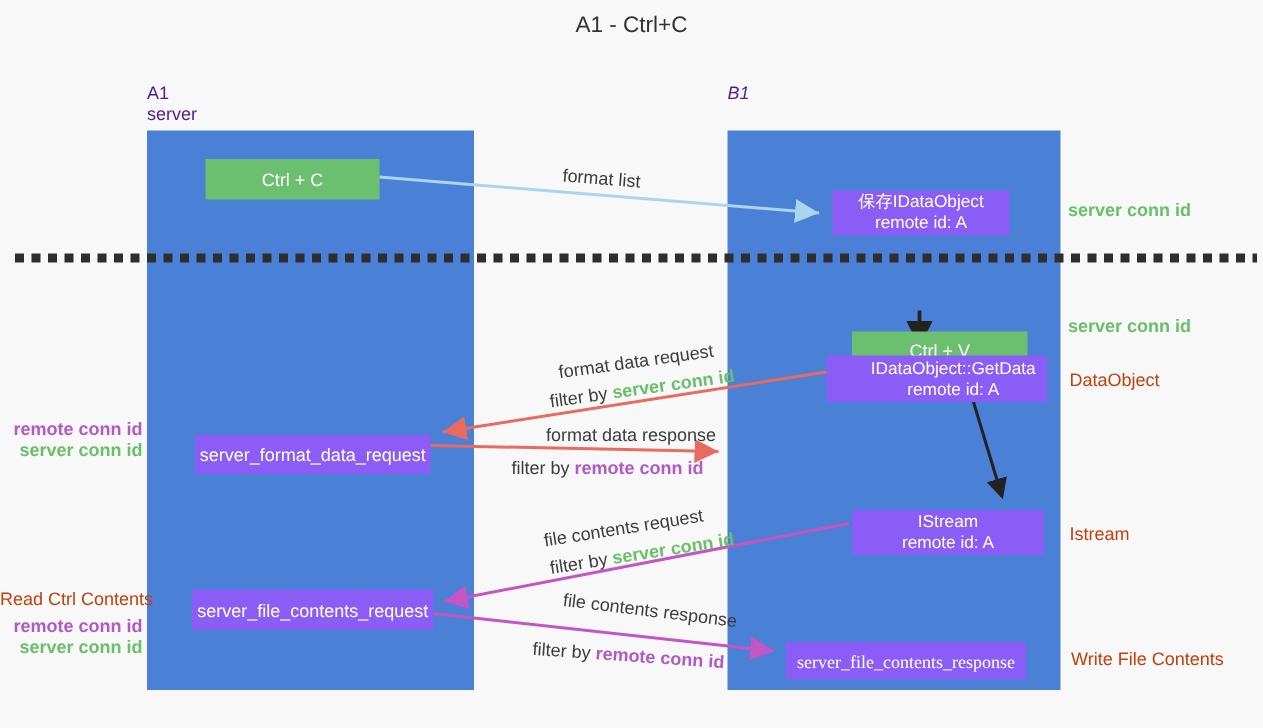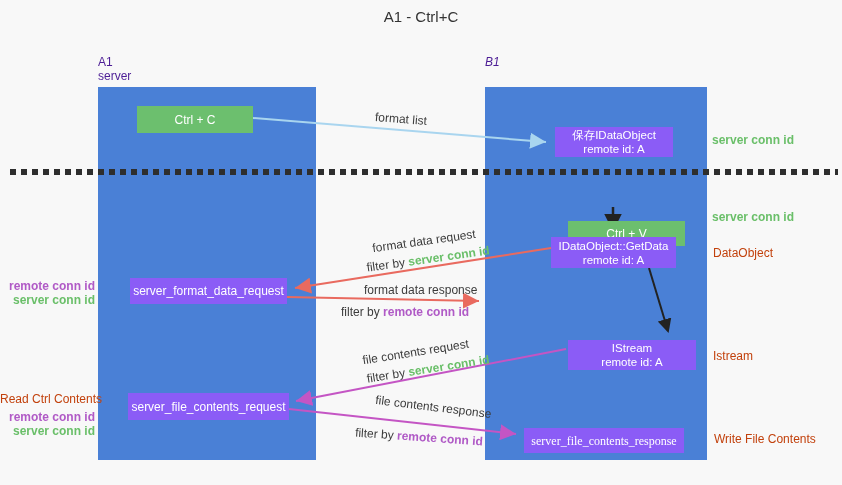--- a/index.html
+++ b/index.html
@@ -101,26 +101,26 @@
 
   <div class="box orange" style="left:555px; top:127px; width:118px; height:30px;">
     <span class="l2">保存IDataObject</span>
     <span class="l2">remote id: A</span>
   </div>
 
   <div class="box green" style="left:568px; top:181px; width:117px; height:25px;margin-top:40px;">
     <span>Ctrl + V</span>
   </div>
 
-  <div class="box orange" style="left:551px; top:237px; width:125px; height:31px;">
+  <div class="box orange" style="left:551px; top:237px; width:125px; height:31px;padding-left:22px;">
     <span class="l2">IDataObject::GetData</span>
     <span class="l2">remote id: A</span>
   </div>
 
-  <div class="box orange" style="left:130px; top:278px; width:157px; height:26px;">
+  <div class="box orange" style="left:130px; top:290px; width:157px; height:26px;">
     <span>server_format_data_request</span>
   </div>
 
 
   <div class="box orange" style="left:568px; top:340px; width:128px; height:30px;">
     <span class="l2">IStream</span>
     <span class="l2">remote id: A</span>
   </div>
 
   <div class="box orange" style="left:128px; top:393px; width:161px; height:27px;">

